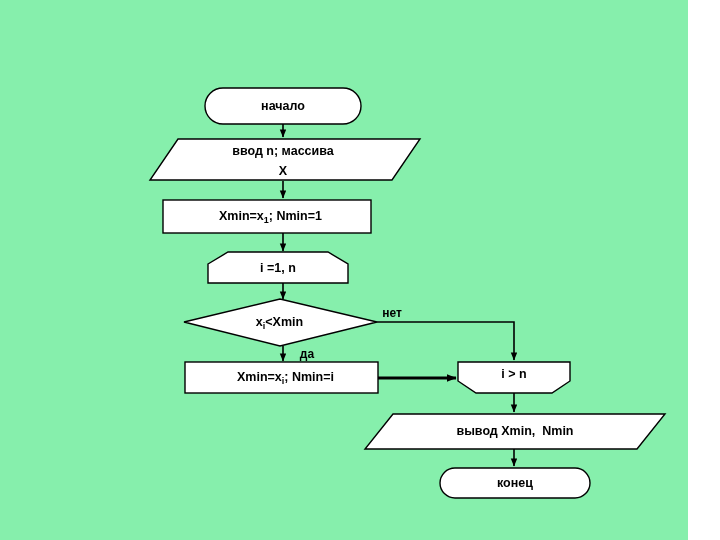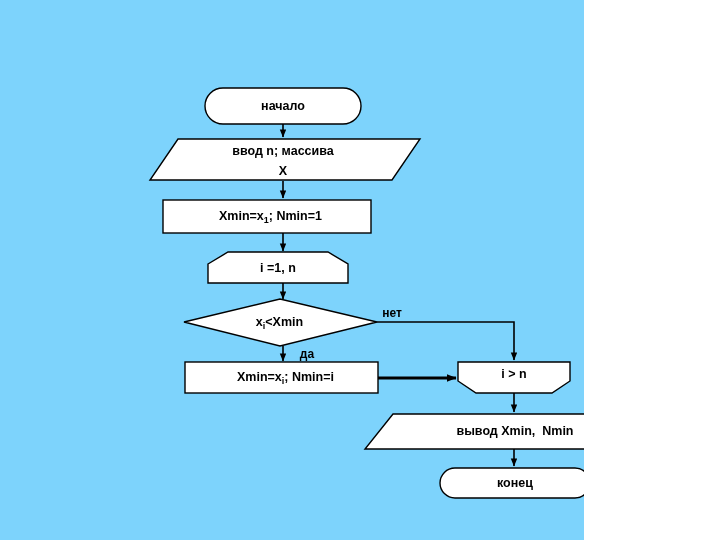--- a/index.html
+++ b/index.html
@@ -2,23 +2,23 @@
 <html><head>
 <meta charset="utf-8">
 <style>
   html, body {
     margin: 0;
     padding: 0;
     background: #ffffff;
   }
   #canvas {
     position: relative;
-    width: 584px;
+    width: 688px;
     height: 540px;
-    background: #7dd3fc;
+    background: #86efac;
     font-family: "Liberation Sans", sans-serif;
     overflow: hidden;
   }
   #flow-svg {
     position: absolute;
     left: 0;
     top: 0;
   }
   .shape-outline {
     fill: #ffffff;

